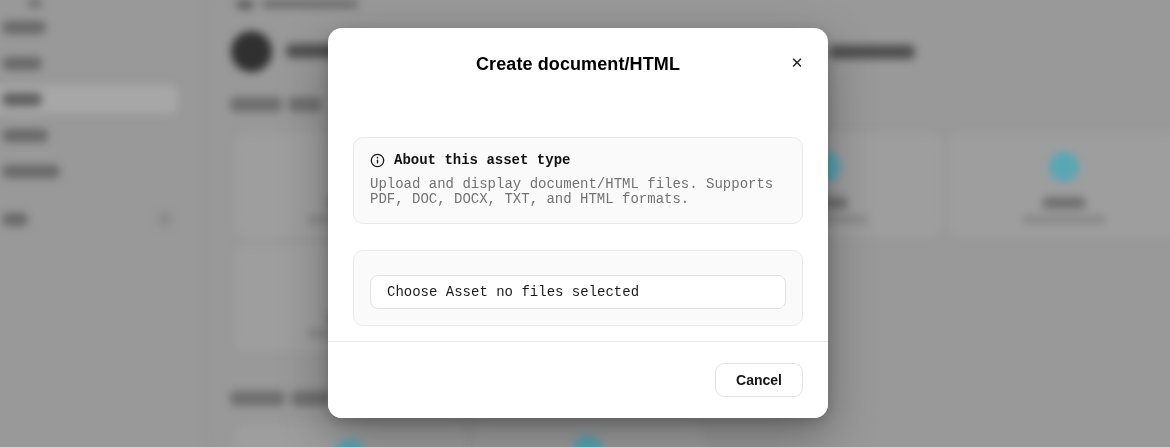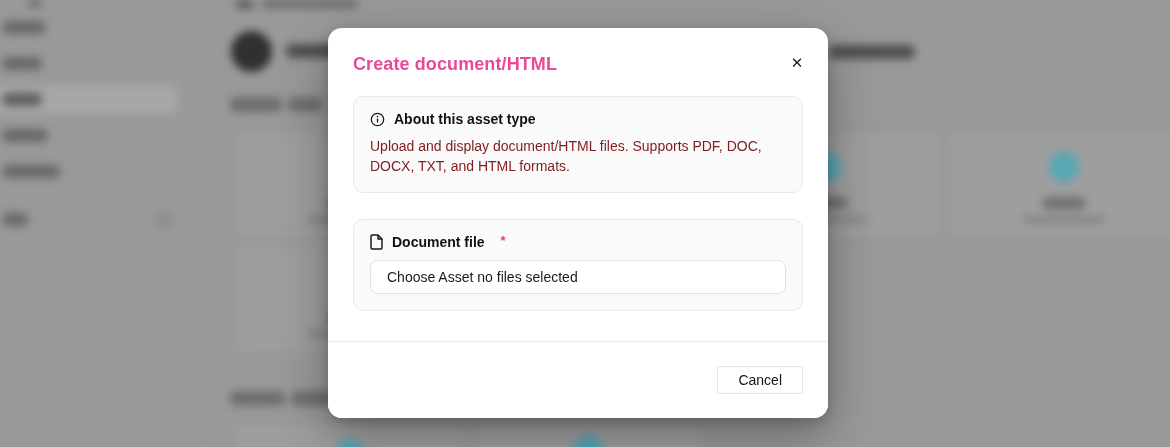--- a/index.html
+++ b/index.html
@@ -55,55 +55,55 @@
   
   .modal {
     position: absolute; left: 328px; top: 28px;
     width: 500px; height: 390px;
     background: #ffffff; border-radius: 14px;
     box-shadow: 0 18px 50px rgba(0,0,0,.32), 0 4px 14px rgba(0,0,0,.18);
     z-index: 10; overflow: hidden;
     color: #141414;
   }
   .modal-header { padding: 26px 25px 0 25px; position: relative; }
-  .modal-title { font-size: 18px; font-weight: 700; letter-spacing: .1px; color: #ec4899; }
+  .modal-title { font-size: 18px; font-weight: 700; letter-spacing: .1px; color: #000000; text-align: center; }
   .close-btn {
     position: absolute; top: 21px; right: 17px;
     width: 28px; height: 28px; border: none; background: transparent;
     font-size: 15px; color: #222; cursor: pointer; line-height: 28px; text-align: center;
     border-radius: 6px;
   }
-  .boxes { margin: 21px 25px 0 25px; }
+  .boxes { margin: 62px 25px 0 25px; font-family: Liberation Mono, monospace; }
   .info-card {
     background: #fafafa; border: 1px solid #e9e9e9; border-radius: 10px;
     padding: 14px 16px 16px 16px;
   }
   .info-card + .info-card { margin-top: 26px; }
   .card-head { display: flex; align-items: center; gap: 9px; }
   .card-head svg { display: block; flex: 0 0 auto; }
   .card-head-label { font-size: 14px; font-weight: 700; color: #111; }
   .req { color: #e5484d; font-size: 13px; margin-left: 7px; position: relative; top: -2px; font-weight: 700; }
   .card-body-text {
-    margin-top: 9px; font-size: 14px; line-height: 20px; color: #7f1d1d;
+    margin-top: 9px; font-size: 14px; line-height: 15px; color: #737373;
     max-width: 412px;
   }
   .file-input {
     margin-top: 10px; height: 34px; width: 100%;
     background: #ffffff; border: 1px solid #e2e2e2; border-radius: 8px;
     display: flex; align-items: center; padding: 0 16px;
     font-size: 14px; color: #1a1a1a; cursor: pointer;
   }
   .modal-footer {
     position: absolute; left: 0; right: 0; bottom: 0; height: 77px;
     border-top: 1px solid #ececec; background: #fff;
     display: flex; align-items: center; justify-content: flex-end;
     gap: 14px; padding-right: 25px;
   }
   .btn {
-    height: 28px; border-radius: 2px; font-size: 14px; font-weight: 400;
+    height: 34px; border-radius: 9px; font-size: 14px; font-weight: 700;
     font-family: "Liberation Sans", sans-serif;
     display: inline-flex; align-items: center; justify-content: center;
     cursor: pointer;
   }
   .btn-secondary { background: #fff; color: #141414; border: 1px solid #e3e3e3; padding: 0 20px; }
   .btn-primary { background: #1c1c1c; color: #ffffff; border: none; padding: 0 18px; }
 </style>
 </head>
 <body>
 
@@ -193,30 +193,20 @@
             <rect x="7.3" y="7" width="1.4" height="4.3" rx="0.7" fill="#1a1a1a"></rect>
             <circle cx="8" cy="4.9" r="0.9" fill="#1a1a1a"></circle>
           </svg>
         </span>
         <span class="card-head-label">About this asset type</span>
       </div>
       <div class="card-body-text">Upload and display document/HTML files. Supports PDF, DOC, DOCX, TXT, and HTML formats.</div>
     </div>
 
     <div class="info-card">
-      <div class="card-head">
-        <span>
-          <svg width="13" height="16" viewBox="0 0 13 16" fill="none">
-            <path d="M1 2.2 C1 1.5 1.5 1 2.2 1 H8 L12 5 V13.8 C12 14.5 11.5 15 10.8 15 H2.2 C1.5 15 1 14.5 1 13.8 Z" stroke="#1a1a1a" stroke-width="1.5" stroke-linejoin="round"></path>
-            <path d="M8 1 V5 H12" stroke="#1a1a1a" stroke-width="1.5" stroke-linejoin="round"></path>
-          </svg>
-        </span>
-        <span class="card-head-label">Document file</span>
-        <span class="req">*</span>
-      </div>
       <div class="file-input">
         <span>Choose Asset no files selected</span>
       </div>
     </div>
   </div>
 
   <div class="modal-footer">
     <button class="btn btn-secondary">Cancel</button>
   </div>
 </div>

